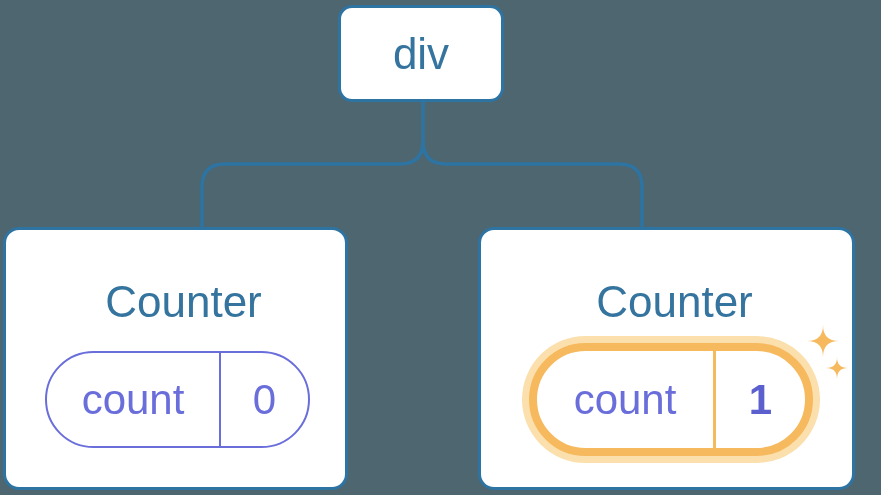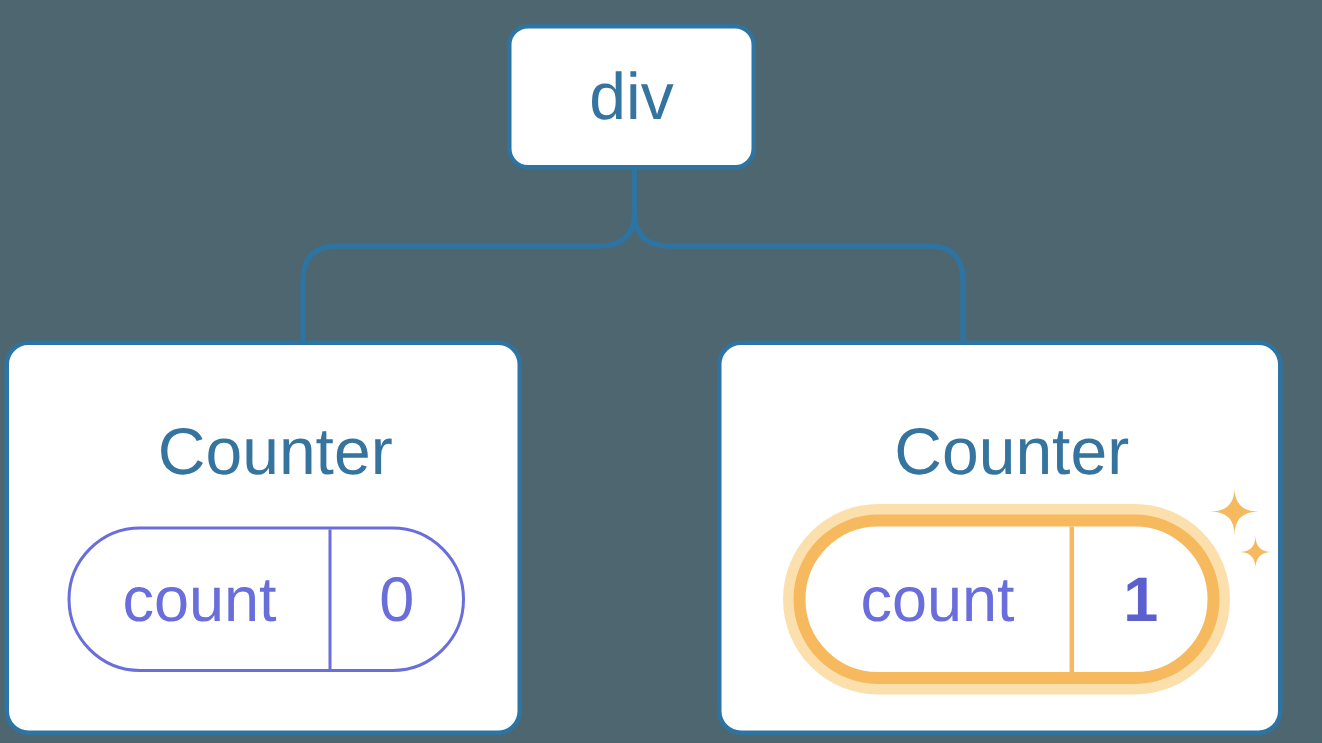--- a/index.html
+++ b/index.html
@@ -29,21 +29,21 @@
     left:0;top:0;
     pointer-events:none;
   }
   .node{
     position:absolute;
     background:var(--card-bg);
     border:3px solid var(--blue-line);
     box-sizing:border-box;
   }
   .root-node{
-    left:338px;top:16px;
+    left:338px;top:5px;
     width:166px;height:97px;
     border-radius:14px;
     display:flex;align-items:center;justify-content:center;
   }
   .root-label{
     color:var(--blue-text);
     font-size:44px;
     font-weight:500;
     line-height:1;
   }

